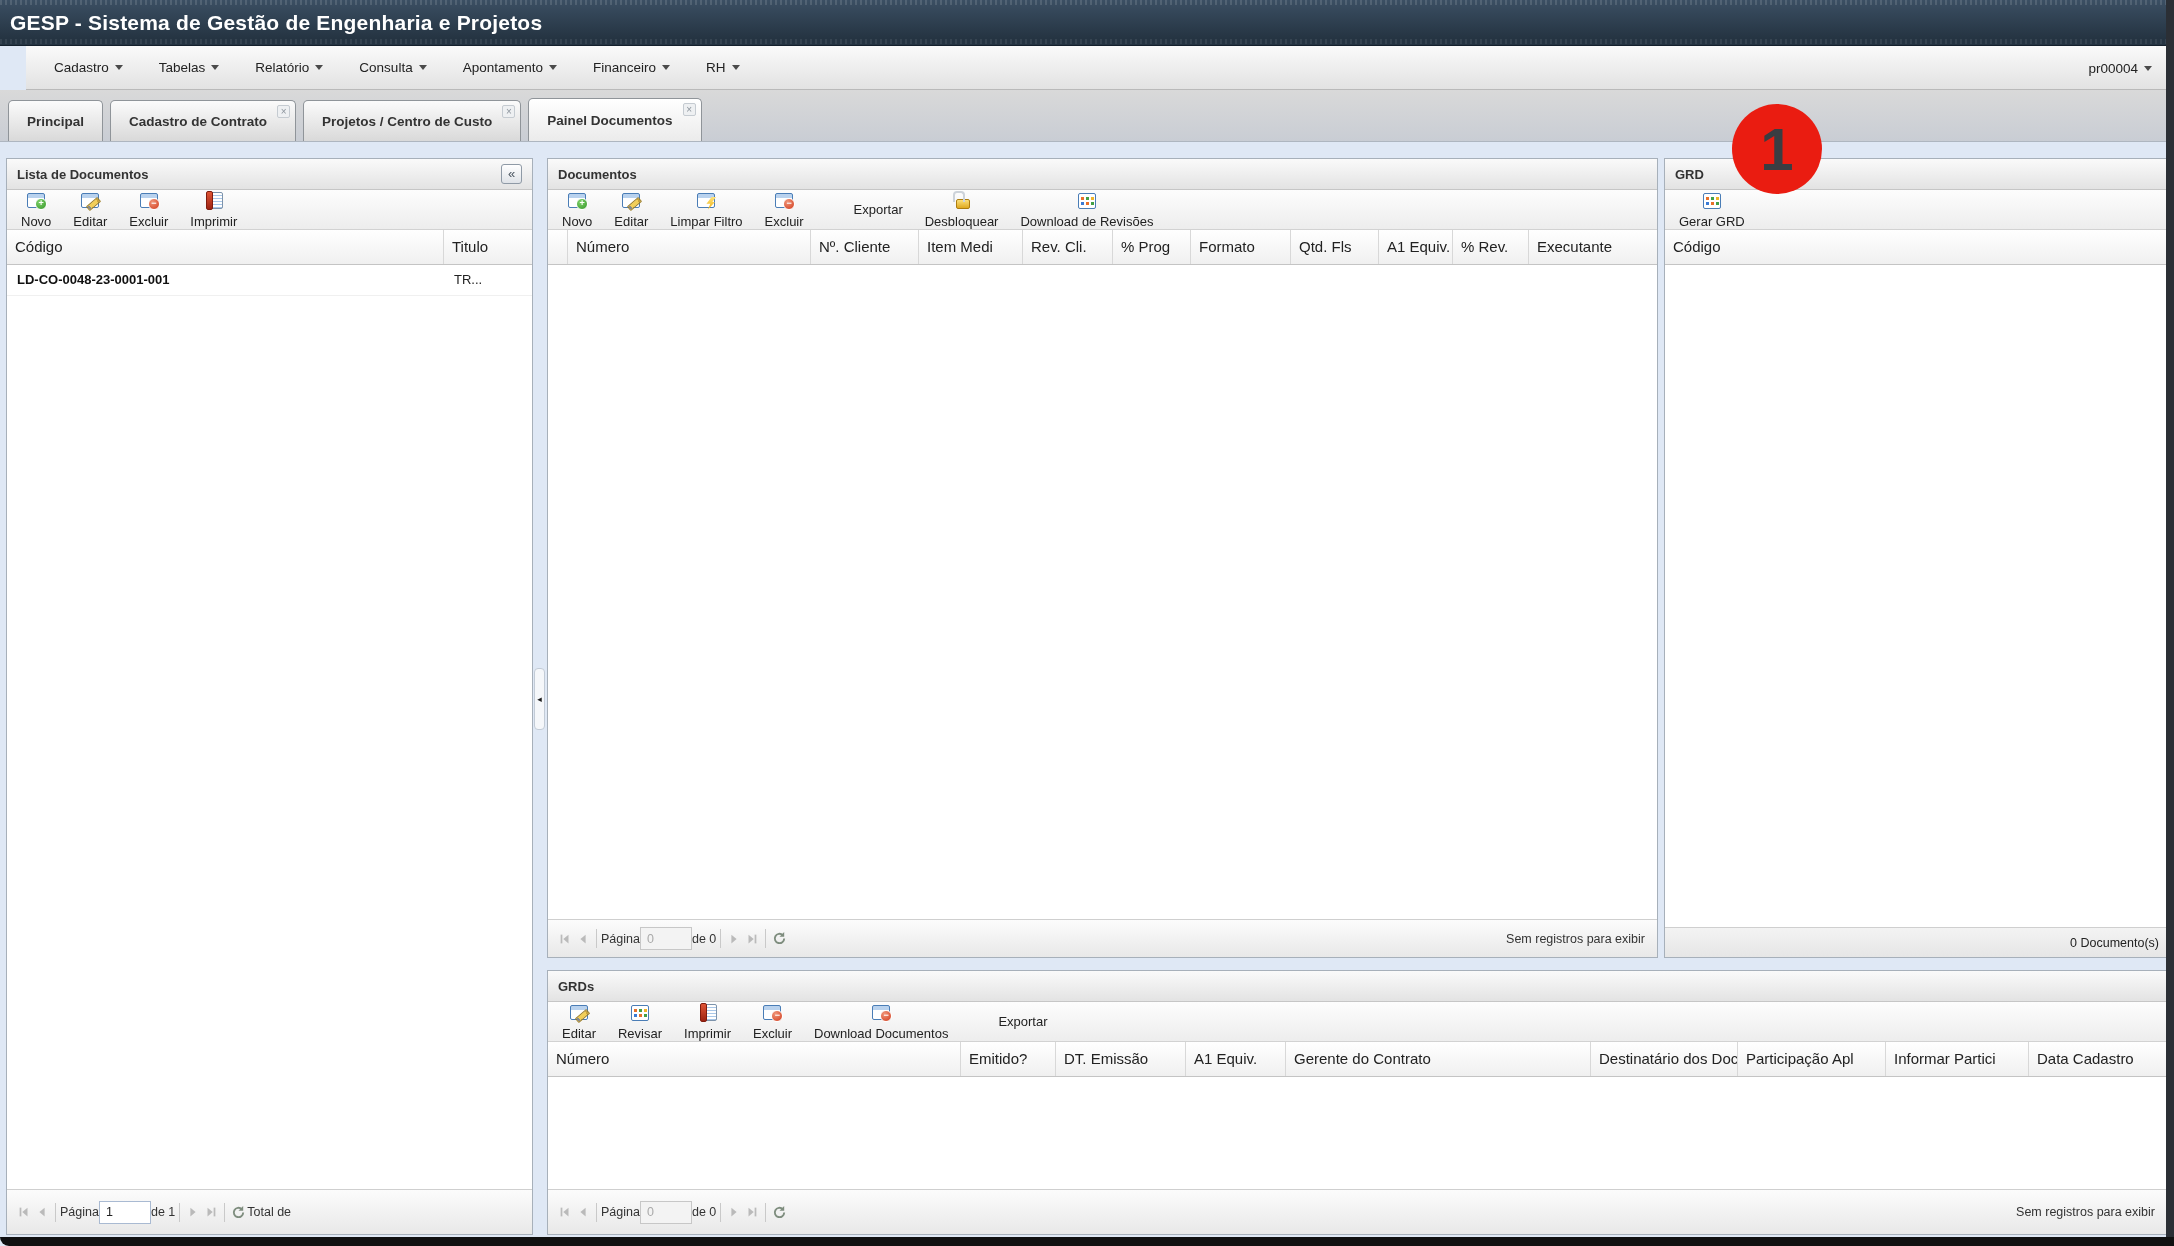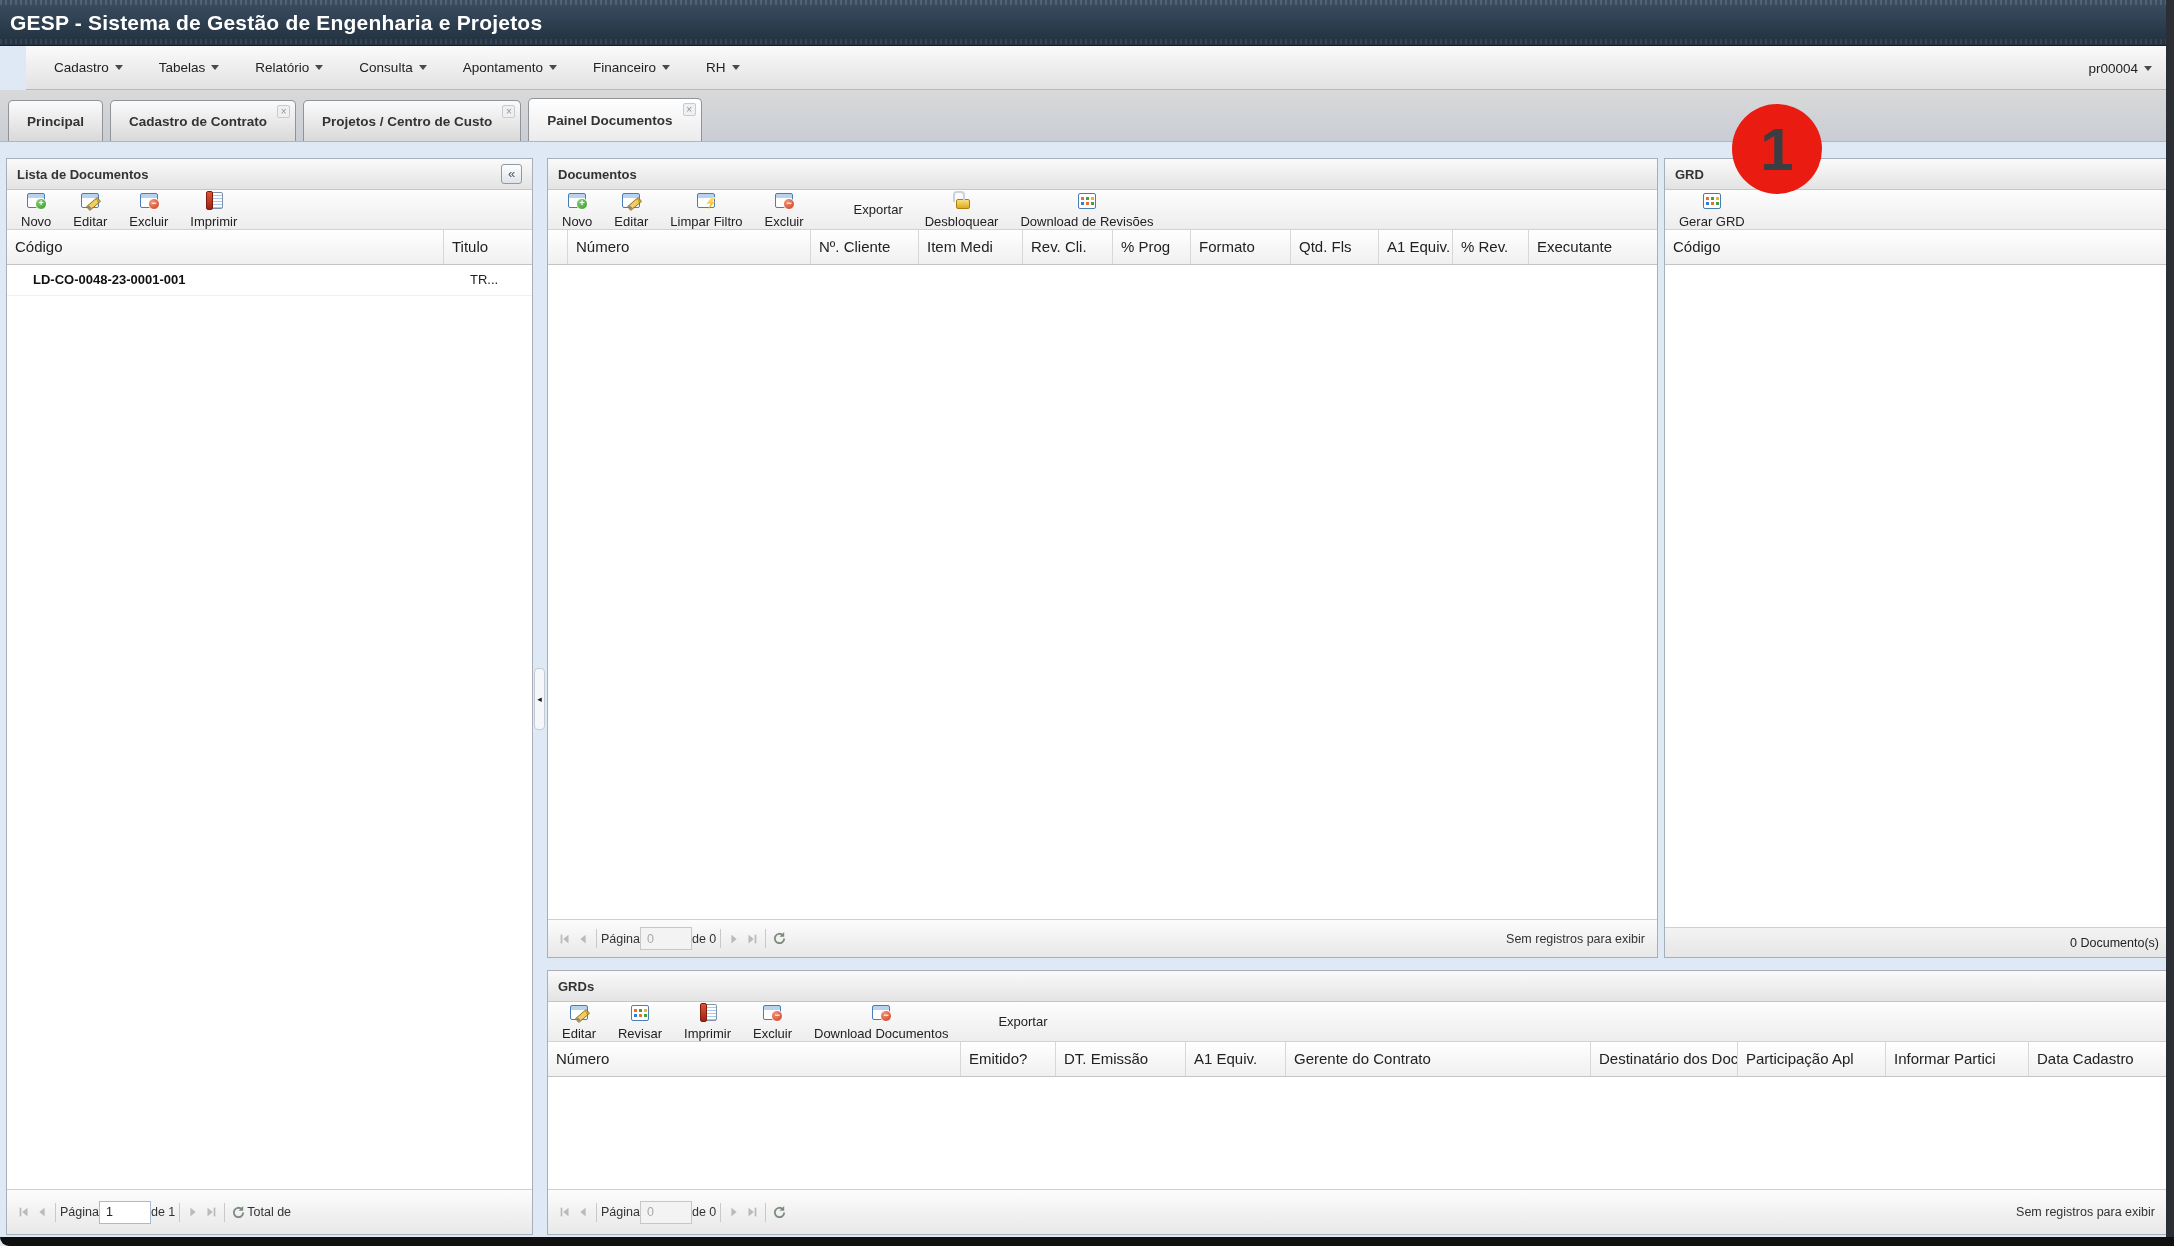--- a/index.html
+++ b/index.html
@@ -131,21 +131,21 @@
     font-size:9px; color:#1a1a1a; cursor:pointer; }
   .h-splitter { position:absolute; left:547px; top:958px; width:1621px; height:12px; cursor:row-resize; }
 
   
   .badge-circle { position:absolute; left:1732px; top:104px; width:90px; height:90px; border-radius:50%;
     background:#ea1c11; display:flex; align-items:center; justify-content:center; z-index:40;
     font-size:60px; font-weight:bold; color:#3a3d42; }
 
   .grd-footer { height:30px; flex:none; background:linear-gradient(#f3f3f3,#e6e6e6); border-top:1px solid #cfcfcf;
     display:flex; align-items:center; justify-content:flex-end; padding:0 8px; font-size:12.5px; color:#222; }
-  .bold-cell { font-weight:bold; color:#111;margin-left:16px; }
+  .bold-cell { font-weight:bold; color:#111; }
   svg { display:block; }
 </style>
 </head>
 <body>
 
 <div class="titlebar">
   <span class="app-title">GESP - Sistema de Gestão de Engenharia e Projetos</span>
 </div>
 
 <div class="menubar">

